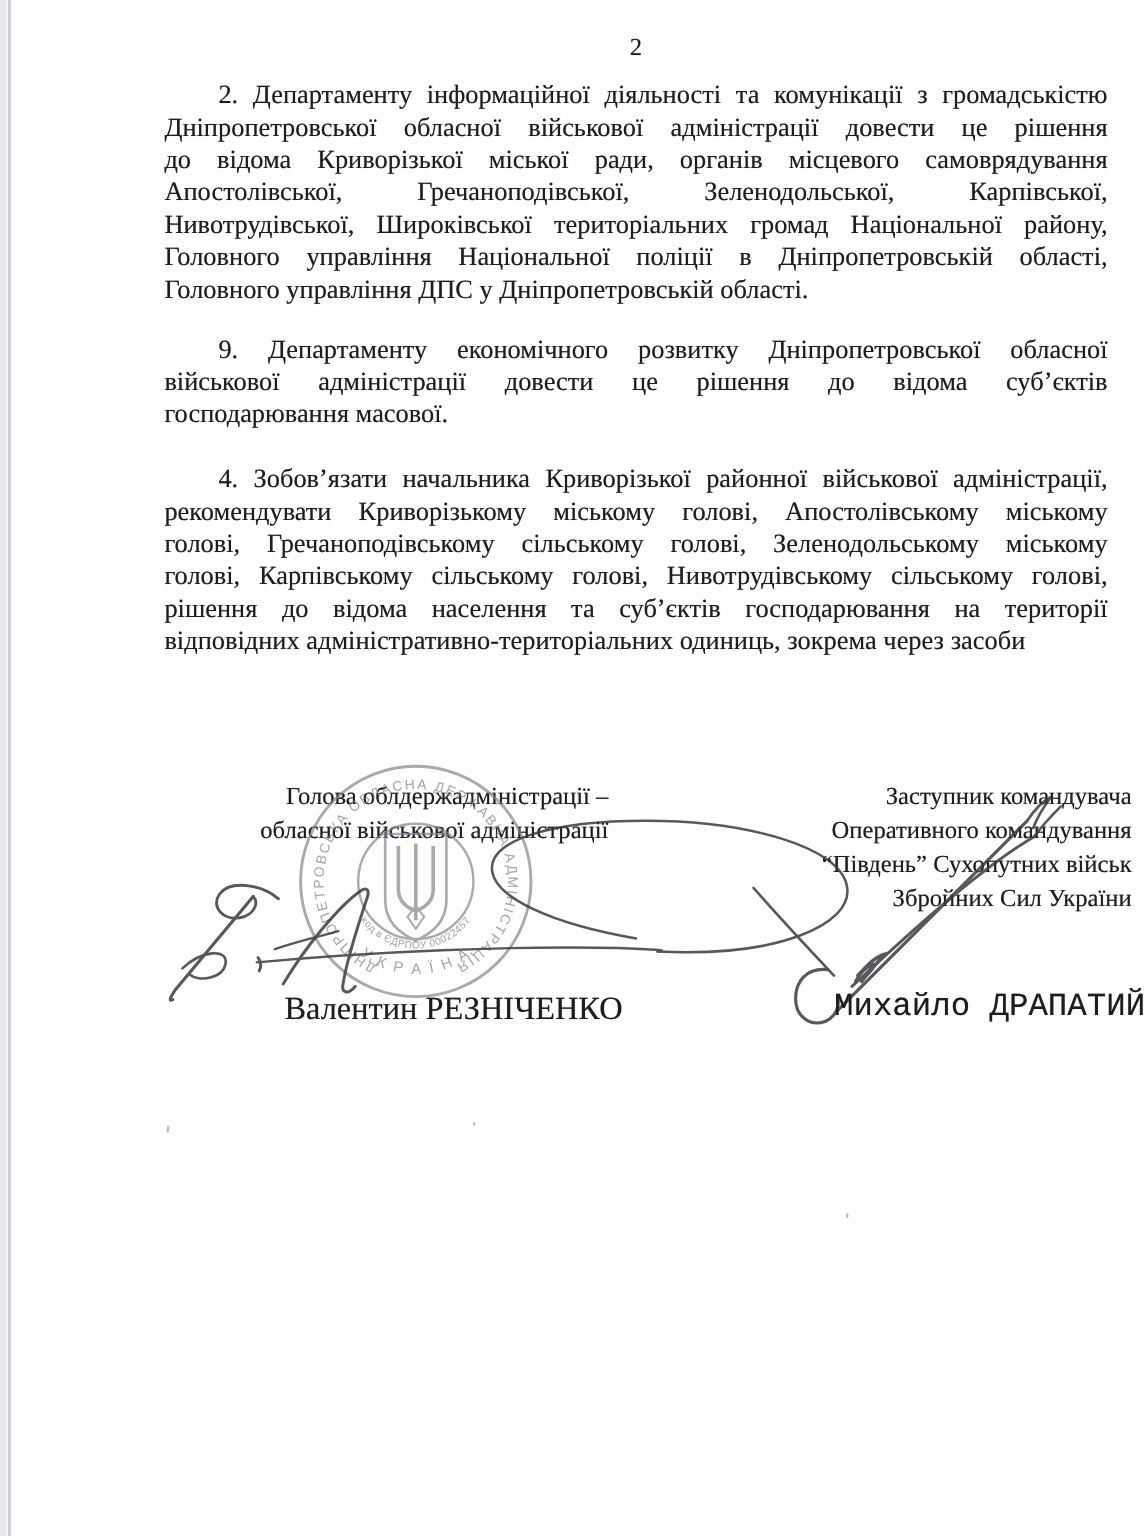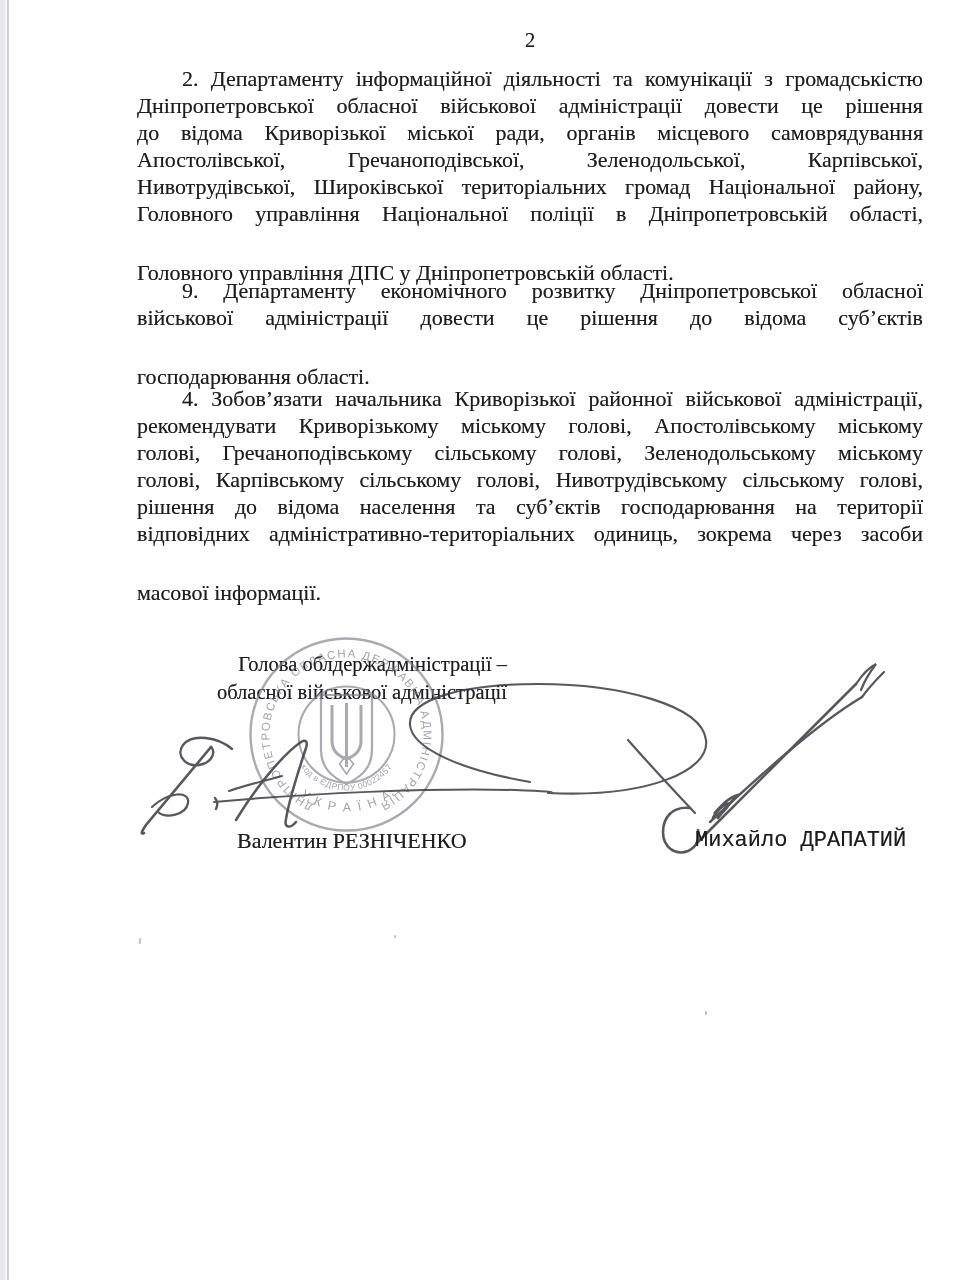--- a/index.html
+++ b/index.html
@@ -13,29 +13,29 @@
     background:linear-gradient(90deg,#e9e8f0 0%,#e9e8f0 48%,#f7f7fa 48%,#f7f7fa 66%,#cfced9 66%,#cfced9 88%,#ffffff 88%);
   }
   .txt { text-shadow:0 0 .6px rgba(25,25,28,.55); }
   .page-number {
     position:absolute; top:27px; left:500px; width:60px; text-align:center;
     font-size:20.5px; line-height:27px;
   }
   .para { position:absolute; left:137px; width:786px; }
   .para .line { font-size:22px; line-height:27px; text-align:justify; text-align-last:justify; }
   .para .line:first-child { text-indent:45px; }
-  .para .line:last-child { text-align-last:left;margin-top:32px; }
+  .para .line:last-child { text-align-last:left; }
   #p2 { top:65px; }
   #p3 { top:277px; }
   #p4 { top:385px; }
   .sigcol { position:absolute; top:650px; }
   .sigcol .line { font-size:20.5px; line-height:28.3px; text-align:right; }
   #sig-left  { left:137px; width:370px; }
   #sig-right { left:563px; width:380px; }
-  .sig-name { position:absolute; top:827px; font-size:22px; line-height:27px; white-space:nowrap; }
+  .sig-name { position:absolute; top:827px; font-size:27px; line-height:27px; white-space:nowrap; }
   #name-left  { left:237px; }
   #name-right { left:695px;font-family:Liberation Mono, monospace; }
   .stamp-svg { position:absolute; left:247px; top:635px; width:199px; height:199px; }
   .sign-svg  { position:absolute; left:130px; top:645px; width:827px; height:235px; }
   .speck { position:absolute; background:#8a8a90; opacity:.55; border-radius:1px; }
   #speck1 { left:139px; top:938px; width:2px; height:6px; transform:rotate(8deg); }
   #speck2 { left:394px; top:935px; width:2px; height:3px; }
   #speck3 { left:705px; top:1011px; width:2px; height:4px; }
 </style>
 </head>
@@ -52,38 +52,43 @@
       <div class="line">до відома Криворізької міської ради, органів місцевого самоврядування</div>
       <div class="line">Апостолівської, Гречаноподівської, Зеленодольської, Карпівської,</div>
       <div class="line">Нивотрудівської, Широківської територіальних громад Національної району,</div>
       <div class="line">Головного управління Національної поліції в Дніпропетровській області,</div>
       <div class="line">Головного управління ДПС у Дніпропетровській області.</div>
     </div>
 
   <div id="p3" class="para txt">
       <div class="line">9. Департаменту економічного розвитку Дніпропетровської обласної</div>
       <div class="line">військової адміністрації довести це рішення до відома суб’єктів</div>
-      <div class="line">господарювання області.</div>
+      <div class="line">господарювання масової.</div>
     </div>
 
   <div id="p4" class="para txt">
       <div class="line">4. Зобов’язати начальника Криворізької районної військової адміністрації,</div>
       <div class="line">рекомендувати Криворізькому міському голові, Апостолівському міському</div>
       <div class="line">голові, Гречаноподівському сільському голові, Зеленодольському міському</div>
       <div class="line">голові, Карпівському сільському голові, Нивотрудівському сільському голові,</div>
       <div class="line">рішення до відома населення та суб’єктів господарювання на території</div>
       <div class="line">відповідних адміністративно-територіальних одиниць, зокрема через засоби</div>
-      <div class="line">масової інформації.</div>
     </div>
 
   <div id="sig-left" class="sigcol txt">
       <div class="line">Голова облдержадміністрації –</div>
       <div class="line">обласної військової адміністрації</div>
     </div>
 
+  <div id="sig-right" class="sigcol txt">
+      <div class="line">Заступник командувача</div>
+      <div class="line">Оперативного командування</div>
+      <div class="line">“Південь” Сухопутних військ</div>
+      <div class="line">Збройних Сил України</div>
+    </div>
 
   <svg class="stamp-svg" viewBox="0 0 199 199">
     <g stroke="#81818c" fill="none" opacity="0.68">
       <circle cx="99.5" cy="99.5" r="96" stroke-width="2.4"></circle>
       <circle cx="99.5" cy="99.5" r="48" stroke-width="2"></circle>
 
       <g>
         <path d="M 74,60 H 125 V 115 C 125,133 114,142 99.5,149 C 85,142 74,133 74,115 Z" stroke-width="2.2"></path>
         <path d="M 99.5,68 V 132" stroke-width="3"></path>
         <path d="M 85,70 v 36 c 0,10 6,15 14.5,18" stroke-width="3"></path>

